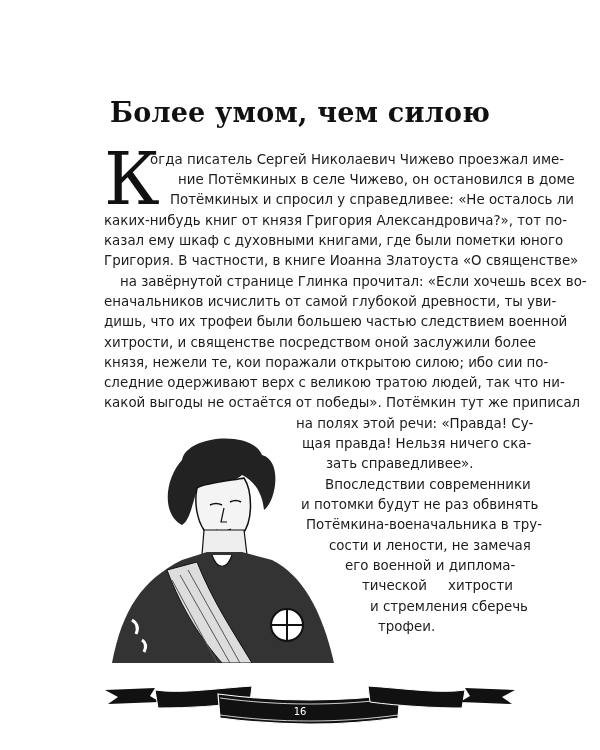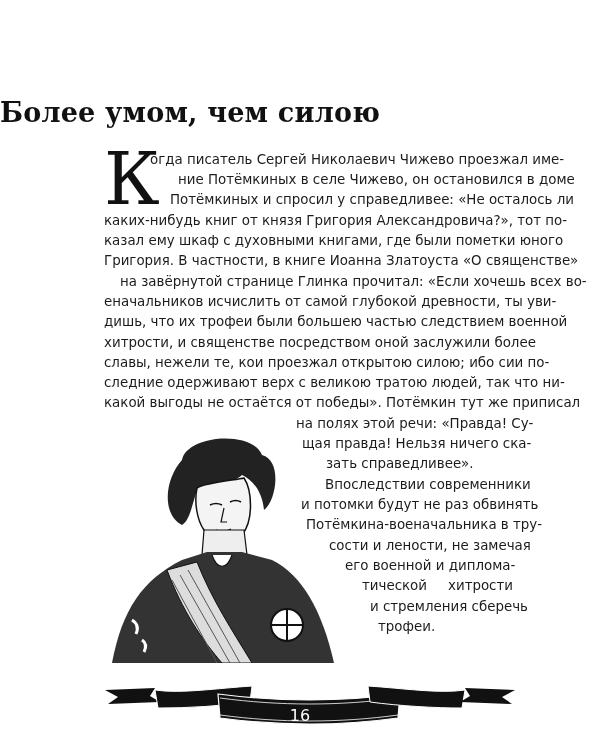--- a/index.html
+++ b/index.html
@@ -1,41 +1,41 @@
 <!DOCTYPE html>
 <html><head>
 <meta charset="utf-8">
 <style>
   html, body { margin: 0; padding: 0; background: #ffffff; }
   body { width: 600px; height: 750px; position: relative; overflow: hidden; font-family: "DejaVu Sans", sans-serif; color: #1a1a1a; }
-  .title { position: absolute; left: 0; right: 0; top: 97px; text-align: left; font-family: "DejaVu Serif", serif; font-weight: bold; font-size: 27px; letter-spacing: 0.2px; color: #111; }
+  .title { position: absolute; left: 0; right: 0; top: 97px; text-align: center; font-family: "DejaVu Serif", serif; font-weight: bold; font-size: 27px; letter-spacing: 0.2px; color: #111; }
   .dropcap { position: absolute; left: 104px; top: 143px; font-family: "DejaVu Serif", serif; font-size: 72px; line-height: 72px; color: #111; }
   .line { position: absolute; font-size: 13.4px; line-height: 19px; white-space: nowrap; text-align: justify; text-align-last: justify; color: #1c1c1c; }
   .portrait { position: absolute; left: 112px; top: 430px; width: 222px; height: 233px; }
   .ribbon { position: absolute; left: 100px; top: 682px; width: 420px; height: 50px; }
-  .pagenum { position: absolute; left: 0; right: 0; top: 706px; text-align: center; font-size: 16px; color: #fff; }
+  .pagenum { position: absolute; left: 0; right: 0; top: 706px; text-align: center; font-size: 10px; color: #fff; }
 </style>
 </head>
 <body>
 
 <div class="title">Более умом, чем силою</div>
 <div class="dropcap">К</div>
 
 <div>
   <div class="line" style="left:150px;top:150px;width:363px;">огда писатель Сергей Николаевич Чижево проезжал име-</div>
   <div class="line" style="left:178px;top:170px;width:335px;">ние Потёмкиных в селе Чижево, он остановился в доме</div>
   <div class="line" style="left:170px;top:190px;width:343px;">Потёмкиных и спросил у справедливее: «Не осталось ли</div>
   <div class="line" style="left:104px;top:211px;width:409px;">каких-нибудь книг от князя Григория Александровича?», тот по-</div>
   <div class="line" style="left:104px;top:231px;width:409px;">казал ему шкаф с духовными книгами, где были пометки юного</div>
   <div class="line" style="left:104px;top:251px;width:409px;">Григория. В частности, в книге Иоанна Златоуста «О священстве»</div>
   <div class="line" style="left:104px;top:272px;width:409px;margin-left:16px;">на завёрнутой странице Глинка прочитал: «Если хочешь всех во-</div>
   <div class="line" style="left:104px;top:292px;width:409px;">еначальников исчислить от самой глубокой древности, ты уви-</div>
   <div class="line" style="left:104px;top:312px;width:409px;">дишь, что их трофеи были большею частью следствием военной</div>
   <div class="line" style="left:104px;top:333px;width:409px;">хитрости, и священстве посредством оной заслужили более</div>
-  <div class="line" style="left:104px;top:353px;width:409px;">славы, нежели те, кои проезжал открытою силою; ибо сии по-</div>
+  <div class="line" style="left:104px;top:353px;width:409px;">князя, нежели те, кои поражали открытою силою; ибо сии по-</div>
   <div class="line" style="left:104px;top:373px;width:409px;">следние одерживают верх с великою тратою людей, так что ни-</div>
   <div class="line" style="left:104px;top:393px;width:409px;">какой выгоды не остаётся от победы». Потёмкин тут же приписал</div>
   <div class="line" style="left:296px;top:414px;width:217px;">на полях этой речи: «Правда! Су-</div>
   <div class="line" style="left:302px;top:434px;width:211px;">щая правда! Нельзя ничего ска-</div>
   <div class="line" style="left:306px;top:454px;width:130px;text-align-last:left;margin-left:20px;">зать справедливее».</div>
   <div class="line" style="left:325px;top:475px;width:188px;">Впоследствии современники</div>
   <div class="line" style="left:301px;top:495px;width:212px;">и потомки будут не раз обвинять</div>
   <div class="line" style="left:306px;top:515px;width:207px;">Потёмкина-военачальника в тру-</div>
   <div class="line" style="left:329px;top:536px;width:184px;">сости и лености, не замечая</div>
   <div class="line" style="left:345px;top:556px;width:168px;">его военной и диплома-</div>

